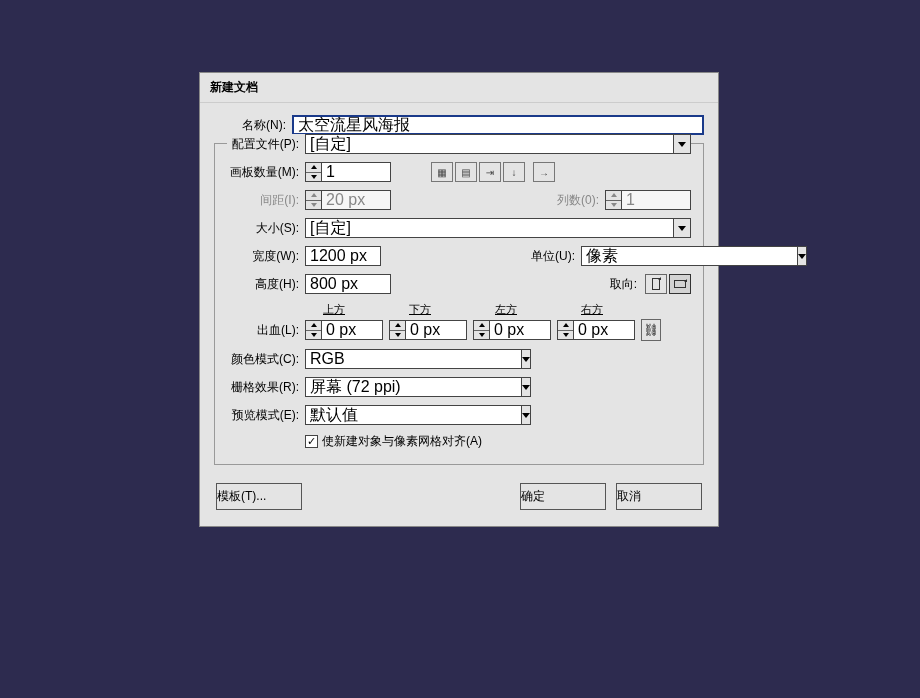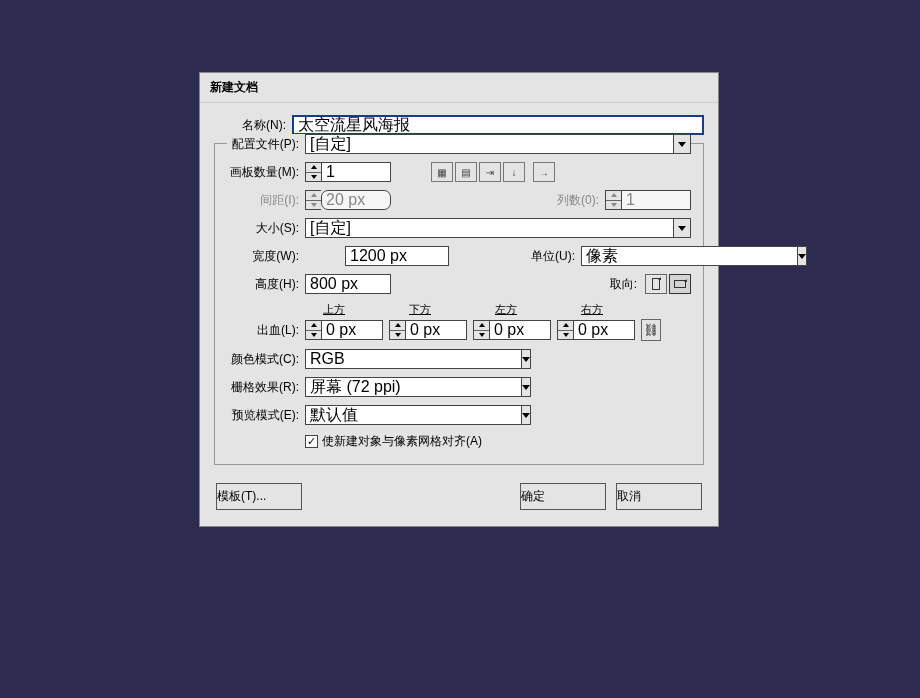--- a/index.html
+++ b/index.html
@@ -246,21 +246,21 @@
         <div class="iconbtn">→</div>
       </div>
 
       <div class="row">
         <div class="label label-main dim">间距(I):</div>
         <div class="spinner">
           <div class="spinbtns dim">
               <div class="up"></div>
               <div class="dn"></div>
             </div>
-          <input class="textfield dim" style="width: 70px; border-radius: 7px;" disabled="" value="20 px">
+          <input class="textfield dim" style="width: 70px;" disabled="" value="20 px">
         </div>
         <div class="spacer"></div>
         <div class="label dim" style="width:60px">列数(0):</div>
         <div class="spinner">
           <div class="spinbtns dim">
               <div class="up"></div>
               <div class="dn"></div>
             </div>
           <input class="textfield dim" style="width: 70px;" disabled="" value="1">
         </div>
@@ -269,21 +269,21 @@
       <div class="row">
         <div class="label label-main">大小(S):</div>
         <div class="dropdown" style="flex:1">
           <input class="textfield" value="[自定]" style="">
           <div class="dropbtn"></div>
         </div>
       </div>
 
       <div class="row">
         <div class="label label-main">宽度(W):</div>
-        <input class="textfield" style="width: 104px; margin-left: 40px;" value="1200 px">
+        <input class="textfield" style="width: 76px;" value="1200 px">
         <div class="spacer"></div>
         <div class="label" style="width:60px">单位(U):</div>
         <div class="dropdown" style="width:110px">
           <input class="textfield" value="像素" style="">
           <div class="dropbtn"></div>
         </div>
       </div>
 
       <div class="row">
         <div class="label label-main">高度(H):</div>

